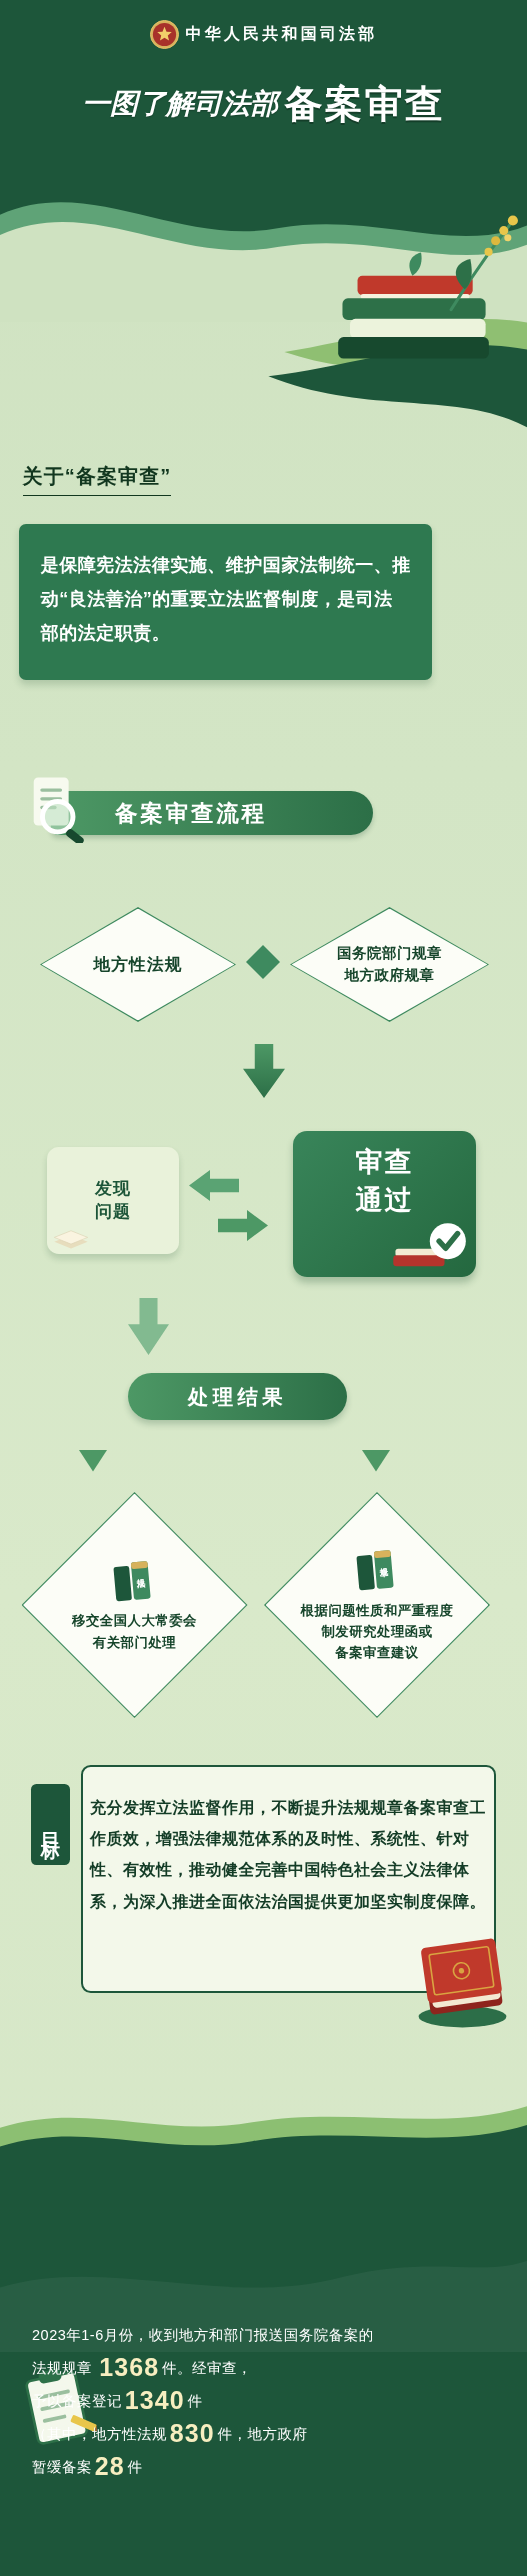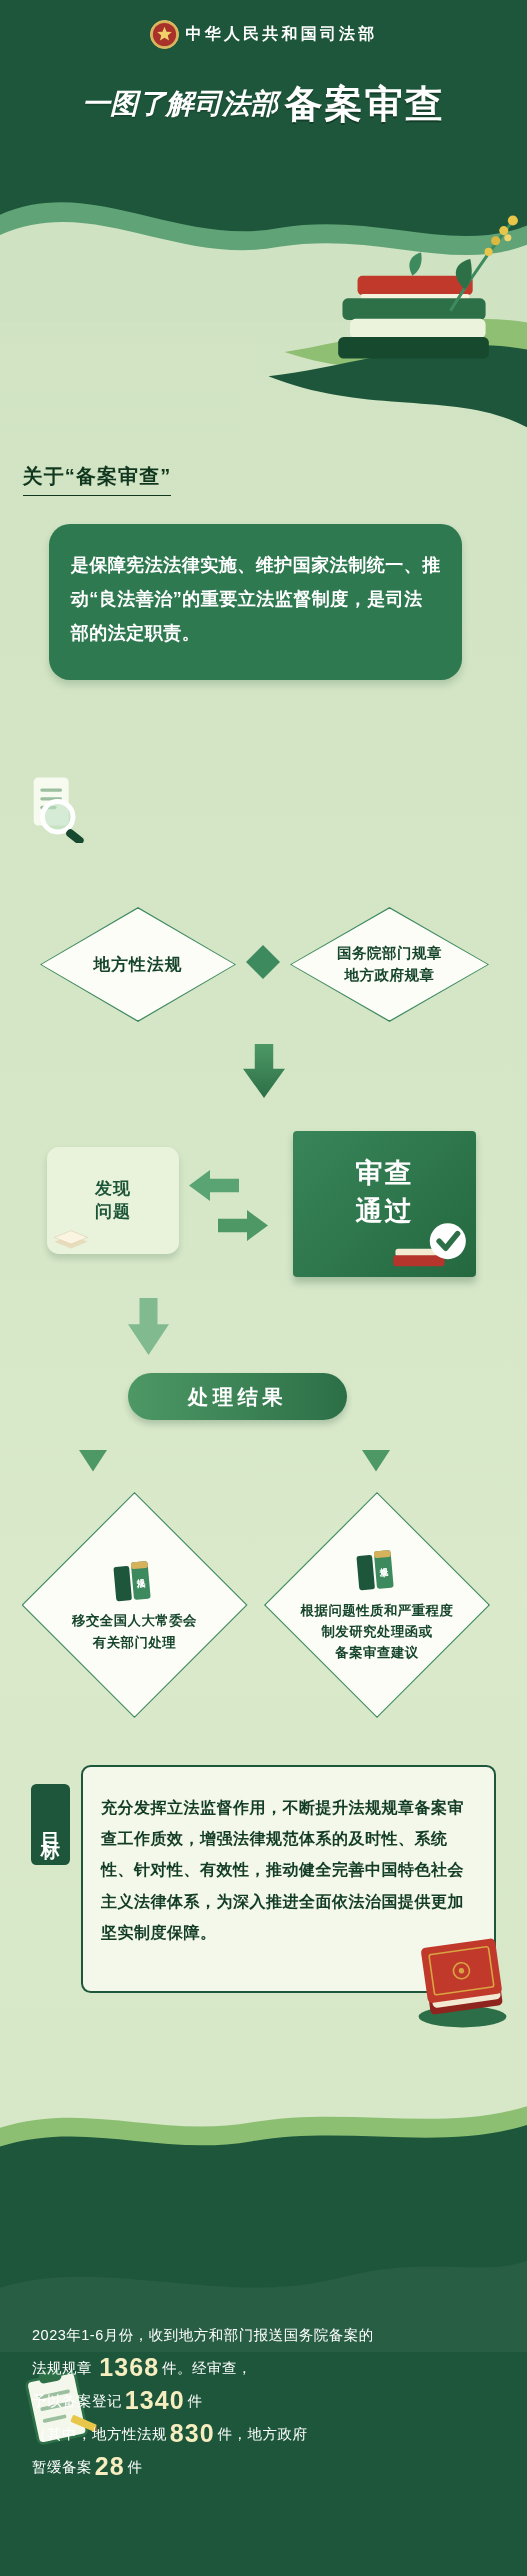--- a/index.html
+++ b/index.html
@@ -17,21 +17,21 @@
   .title-main { font-size:38px; font-weight:900; letter-spacing:2.1px; vertical-align:-3.8px; text-shadow:0 2.1px 0 rgba(0,0,0,.28); }
 
   .deco-right { position:absolute; top:301px; left:0; width:527px; height:172px; }
   .books { position:absolute; top:251px; left:322px; width:183px; height:113px; }
   .flowers { position:absolute; top:208px; left:442px; width:81px; height:107px; }
 
   
   .about-heading { position:absolute; top:463px; left:22.6px; font-size:20px; font-weight:800; color:#12371f;
                    padding-bottom:4.8px; border-bottom:1.6px solid #12371f; letter-spacing:1.1px; }
   .about-box { position:absolute; top:524px; left:19.3px; width:413px; min-height:156px; background:#2e7950;
-               border-radius:21px; padding:23.6px 21.5px; box-shadow:0 4.3px 7.5px rgba(20,70,40,.18);margin-left:30px; }
+               border-radius:7px; padding:23.6px 21.5px; box-shadow:0 4.3px 7.5px rgba(20,70,40,.18); }
   .about-box p { color:#ffffff; font-size:18px; font-weight:600; line-height:1.9; letter-spacing:0.5px; }
 
   
   .process-banner { position:absolute; top:791px; left:51px; width:322px; height:44px;
                     background:linear-gradient(90deg,#4d9865,#2c6f47); border-radius:7.5px 23.6px 23.6px 7.5px;
                     display:flex; align-items:center; padding-left:64px; box-shadow:0 3.2px 5.4px rgba(20,70,40,.22); }
   .process-banner span { color:#fff; font-size:22.6px; font-weight:800; letter-spacing:2.7px; }
   .banner-icon { position:absolute; top:772px; left:25px; width:60px; height:71px; }
 
   
@@ -57,23 +57,23 @@
   .arrow-down-light { position:absolute; top:1298px; left:128px; width:41px; height:57px;
         clip-path:polygon(28% 0,72% 0,72% 46%,100% 46%,50% 100%,0 46%,28% 46%); background:#82ba90; }
   .chevron { position:absolute; width:28px; height:21.5px; clip-path:polygon(0 0,100% 0,50% 100%); background:#4d9865; }
   .chevron-l { top:1450px; left:79px; } .chevron-r { top:1450px; left:362px; }
 
   
   .found-box { position:absolute; top:1147px; left:47px; width:132px; height:107px; background:#e9f2da;
                border-radius:11.8px; box-shadow:0 4.3px 6.4px rgba(20,70,40,.16); display:flex; align-items:center; justify-content:center; }
   .found-box .label { width:2.2em; font-size:17px; font-weight:800; color:#1c5538; line-height:1.35; letter-spacing:1.1px; text-align:center; }
   .pages-icon { position:absolute; left:4.3px; bottom:2.1px; width:40px; height:27px; }
-  .pass-box { position:absolute; top:1131px; left:293px; width:183px; height:146px; border-radius:4px;
+  .pass-box { position:absolute; top:1131px; left:293px; width:183px; height:146px; border-radius:14px;
               background:linear-gradient(135deg,#39855a,#24683f); box-shadow:0 5.4px 7.5px rgba(20,70,40,.25);
-              display:flex; align-items:flex-start; justify-content:center; padding-top:24px; }
+              display:flex; align-items:flex-start; justify-content:center; padding-top:13px; }
   .pass-box .label { width:2.2em; font-size:27px; font-weight:800; color:#ffffff; line-height:1.4; letter-spacing:2.1px; text-align:center; }
   .check-book-icon { position:absolute; right:3.2px; bottom:2.1px; width:82px; height:60px; }
 
   
   .result-banner { position:absolute; top:1373px; left:128px; width:219px; height:47px; border-radius:23.6px;
                    background:linear-gradient(90deg,#4d9865,#2c6f47); display:flex; align-items:center; justify-content:center;
                    box-shadow:0 4.3px 6.4px rgba(20,70,40,.22); }
   .result-banner span { color:#fff; font-size:20.4px; font-weight:800; letter-spacing:4.3px; }
 
   
@@ -81,21 +81,21 @@
   .outcome-r { top:1492px; left:264px; width:226px; height:226px; }
   .outcome-l .diamond-inner, .outcome-r .diamond-inner { gap:5.4px; }
   .spine-books { width:63px; height:48px; }
   .outcome-line { display:block; font-size:13.4px; font-weight:800; color:#16452b; line-height:1.6; letter-spacing:0.5px; }
 
   
   .goal-label { position:absolute; top:1784px; left:31px; width:39px; height:81px; background:#1d563a; border-radius:5.4px;
                 display:flex; align-items:center; justify-content:center; }
   .goal-label span { writing-mode:vertical-rl; text-orientation:upright; color:#fff; font-size:19.3px; font-weight:800; letter-spacing:7.5px; }
   .goal-box { position:absolute; top:1765px; left:81px; width:415px; height:228px; border:2.1px solid #1d563a;
-              border-radius:9.7px; background:#f3f8ea; padding:25px 18px; }
+              border-radius:9.7px; background:#f3f8ea; padding:25px 7px; }
   .goal-box p { font-size:16px; font-weight:600; color:#133c26; line-height:1.95; letter-spacing:0.5px; }
   .red-book { position:absolute; top:1919px; left:409px; width:107px; height:113px; }
 
   
   .footer-wave { position:absolute; top:2063px; left:0; width:527px; height:124px; }
   .footer-bg { position:absolute; top:2182px; left:0; width:527px; height:394px; background:#1d563a; }
   .footer-band { position:absolute; top:2191px; left:0; width:527px; height:161px; }
   .clipboard { position:absolute; top:2361px; left:15px; width:82px; height:92px; }
   .stats { position:absolute; top:2319px; left:32px; width:463px; color:#ffffff; }
   .stat-line { white-space:nowrap; font-size:14.5px; font-weight:500; line-height:33px; letter-spacing:0.5px; }
@@ -145,20 +145,23 @@
     <circle cx="106" cy="64" r="9" fill="#ddb83e"></circle>
     <circle cx="92" cy="86" r="8" fill="#e8c64a"></circle>
     <circle cx="130" cy="58" r="7" fill="#f0d36a"></circle>
   </svg>
 
   <h2 class="about-heading">关于“备案审查”</h2>
   <div class="about-box">
     <p>是保障宪法法律实施、维护国家法制统一、推动“良法善治”的重要立法监督制度，是司法部的法定职责。</p>
   </div>
 
+  <div class="process-banner">
+    <span>备案审查流程</span>
+  </div>
   <svg class="banner-icon" viewBox="0 0 110 130">
     <rect x="16" y="10" width="64" height="88" rx="8" fill="#f7faef"></rect>
     <rect x="28" y="30" width="40" height="6" rx="3" fill="#9bbf9f"></rect>
     <rect x="28" y="46" width="40" height="6" rx="3" fill="#9bbf9f"></rect>
     <rect x="28" y="62" width="30" height="6" rx="3" fill="#9bbf9f"></rect>
     <circle cx="60" cy="82" r="28" fill="rgba(190,225,195,0.6)" stroke="#ffffff" stroke-width="9"></circle>
     <rect x="82" y="102" width="36" height="15" rx="7" fill="#17492e" transform="rotate(38 82 102)"></rect>
   </svg>
 
   <div class="diamond src-left">

